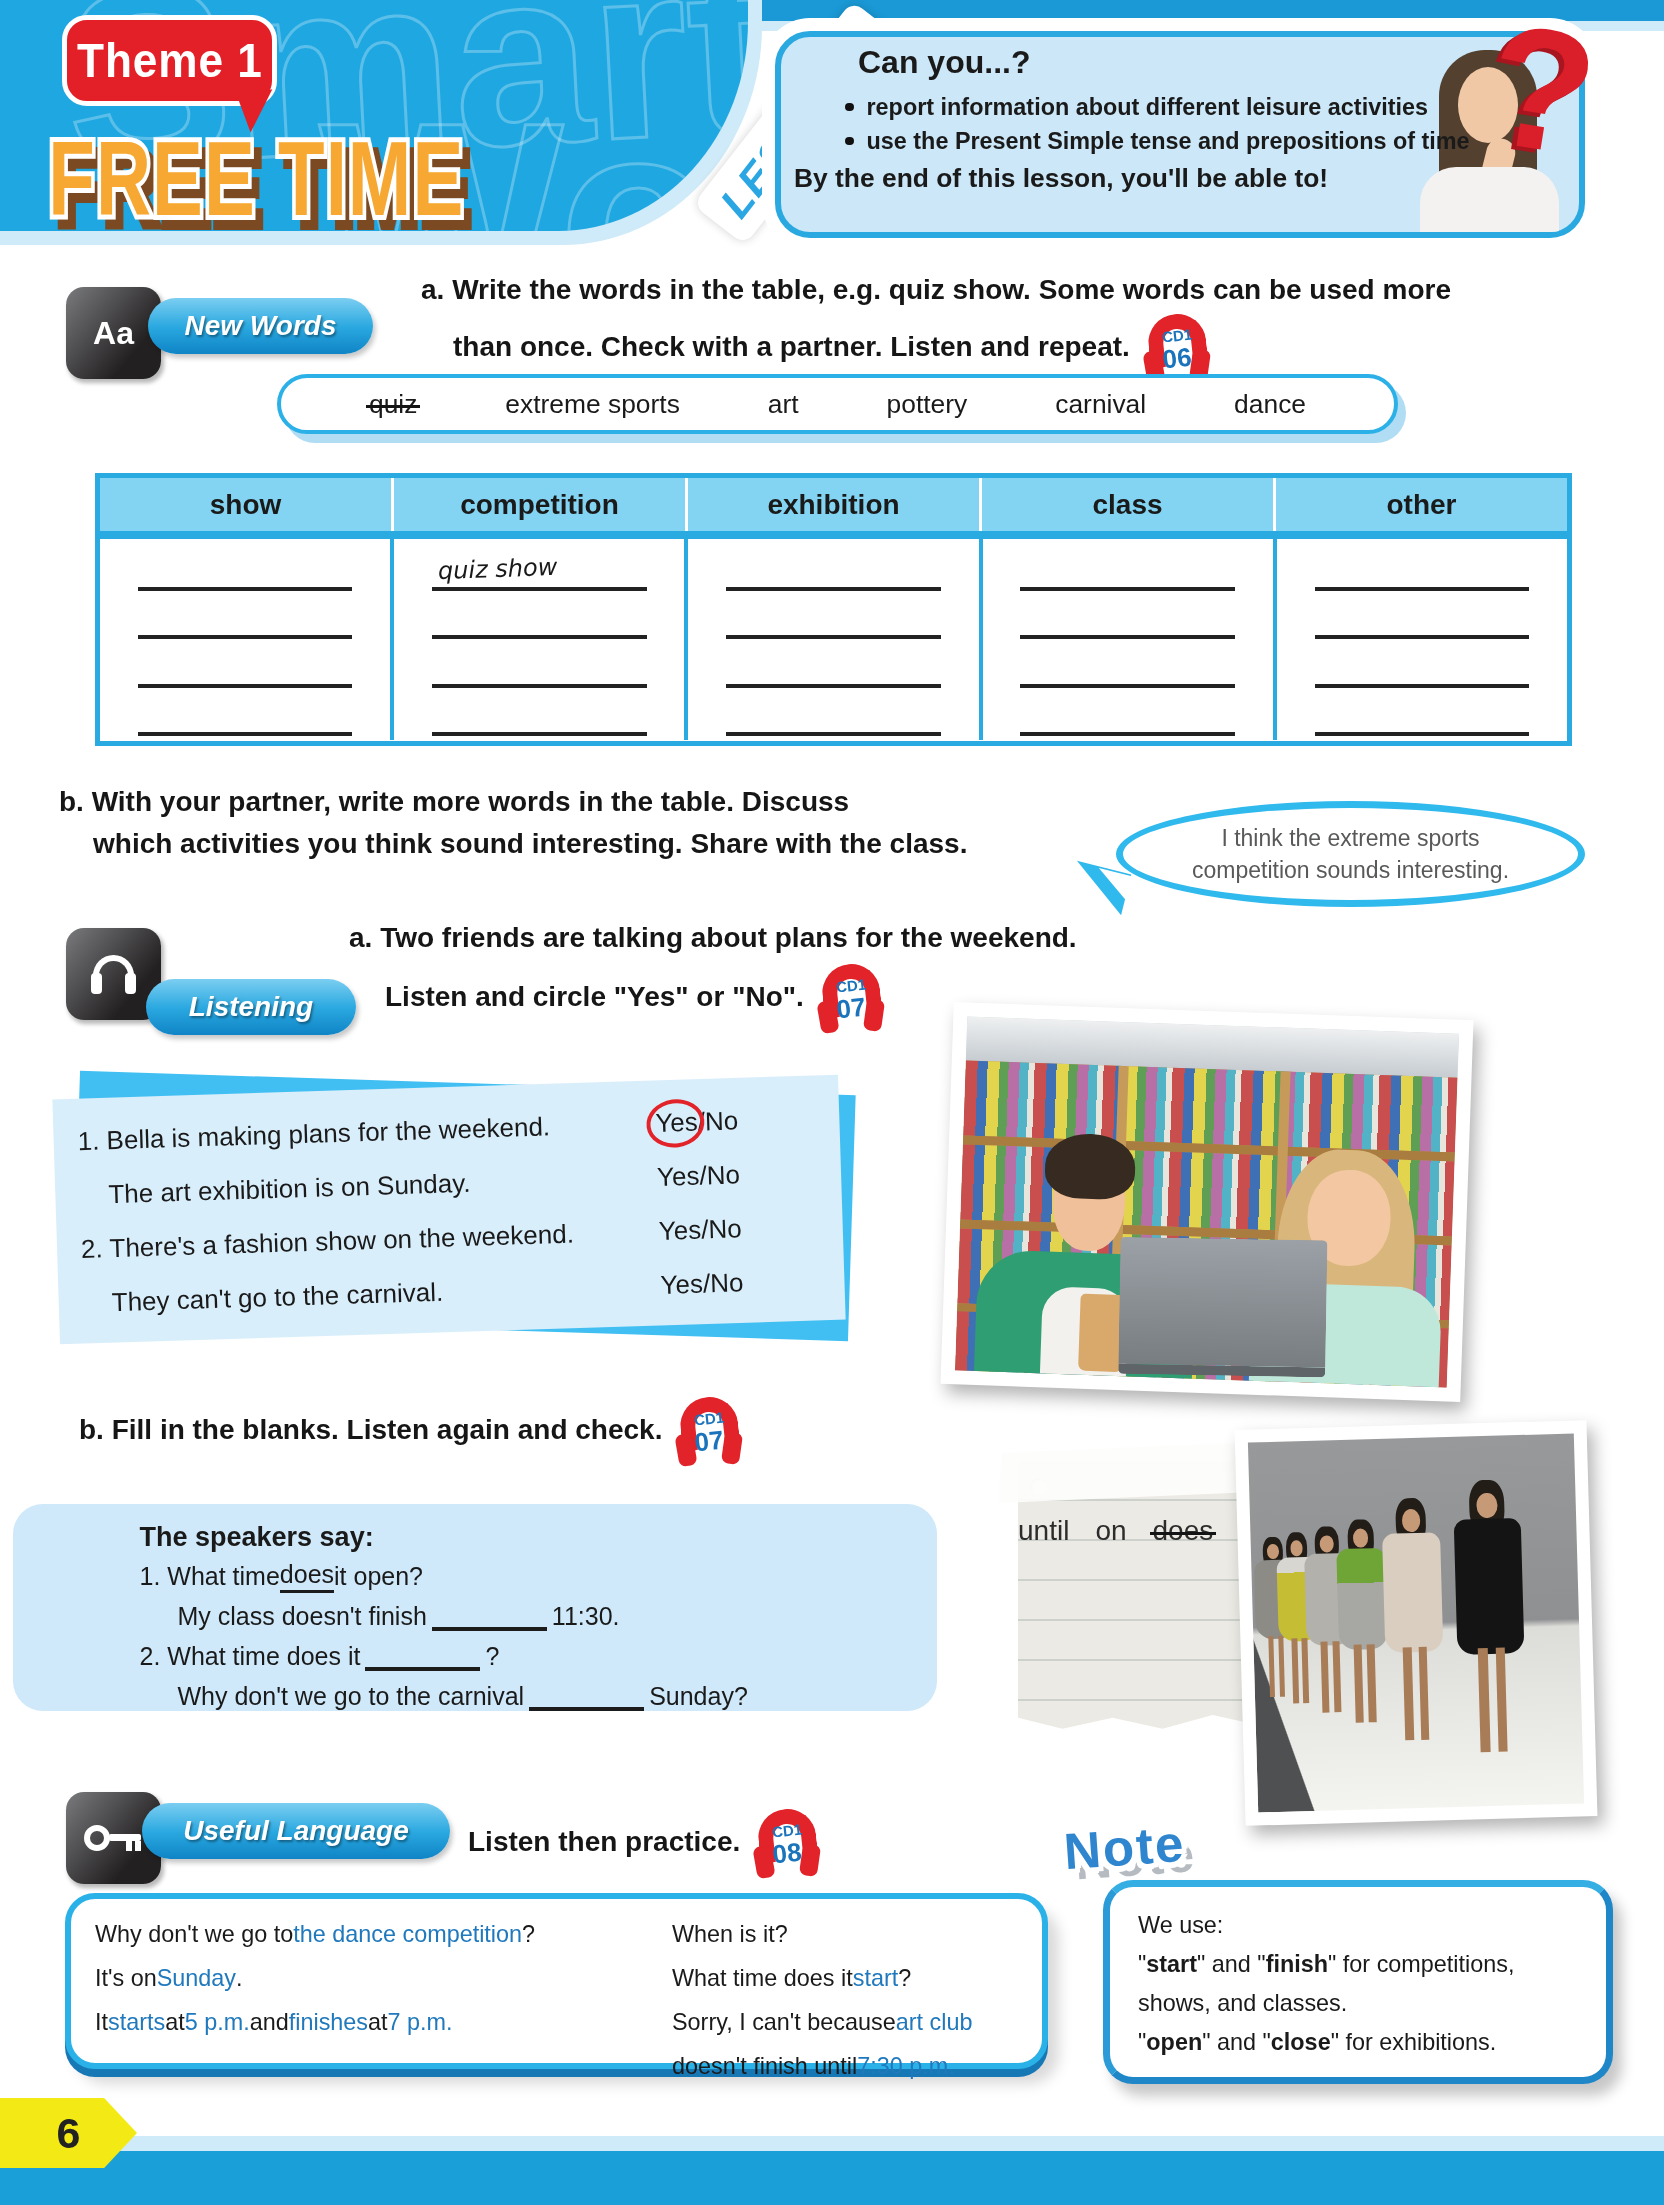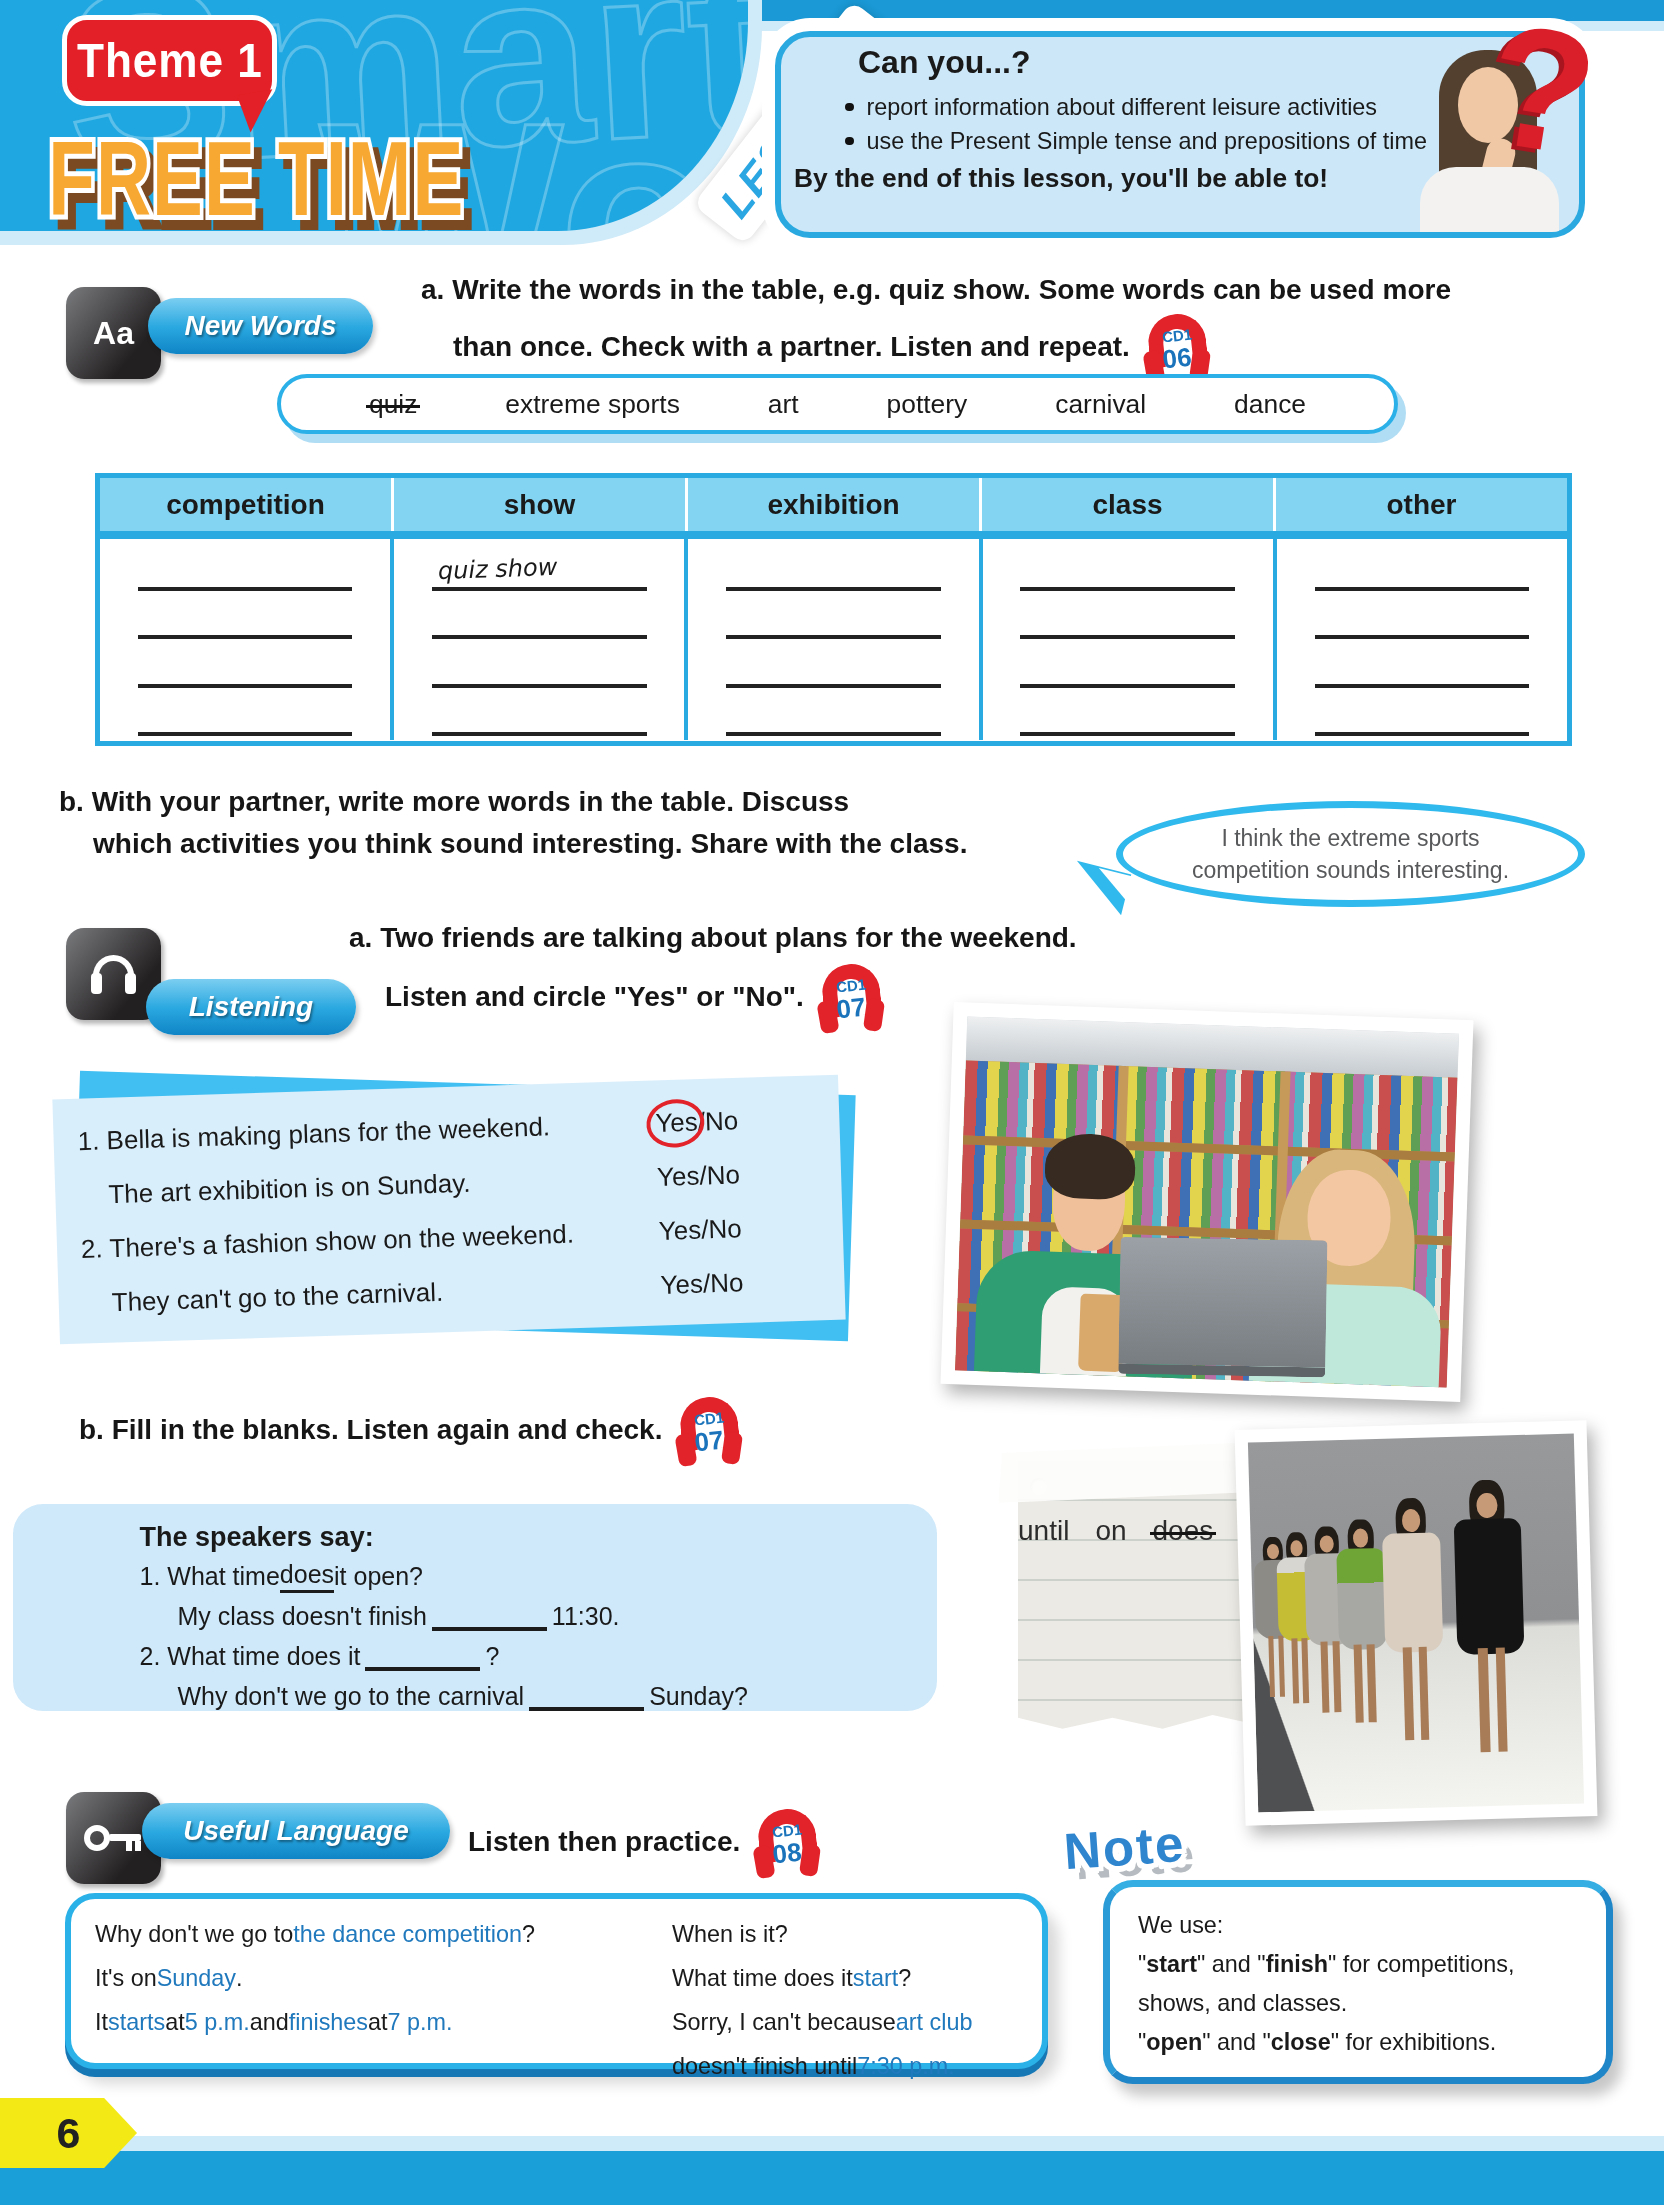--- a/index.html
+++ b/index.html
@@ -22,21 +22,21 @@
   #theme-text{font-size:48px;font-weight:900;color:#fff;transform:scaleX(.92);letter-spacing:1px}
   #freetime{left:44px;top:105px;overflow:visible}
   #lesson-tag{left:669px;top:90px;width:259px;height:66px;background:#fff;border-radius:13px;transform:rotate(-52deg);
          display:flex;align-items:center;justify-content:center;box-shadow:0 0 10px rgba(0,0,0,.18)}
   #lesson-tag span{font-size:43px;font-weight:900;font-style:italic;color:#2aa6e2;letter-spacing:1.5px}
   #canyou{left:775px;top:31px;width:798px;height:195px;background:#cbe7f8;border:6.5px solid #2aa9e0;border-radius:35px;
          box-shadow:0 0 0 13px #ffffff}
   #canyou-inner{position:absolute;left:0;top:0;right:0;bottom:0;overflow:hidden;border-radius:27.4px}
   #cy-head{left:77px;top:7px;font-size:32px;font-weight:bold}
   #canyou-bullets{left:64px;top:53px}
-  .cy-bullet{display:flex;align-items:center;height:34px;font-size:23.4px;font-weight:400}
+  .cy-bullet{display:flex;align-items:center;height:34px;font-size:23.4px;font-weight:700}
   .cy-dot{width:8.5px;height:8.5px;border-radius:50%;background:#111;margin-right:13px;flex:none}
   #cy-foot{left:13px;top:126px;font-size:26.4px;font-weight:bold}
   #cy-woman{position:absolute;right:7px;bottom:-4px;width:165px;height:186px}
   .w-hair{position:absolute;left:32px;top:0;width:98px;height:168px;background:#53402f;border-radius:46px 46px 30px 30px}
   .w-face{position:absolute;left:51px;top:17px;width:60px;height:76px;background:#f0c8a6;border-radius:50%}
   .w-arm{position:absolute;left:75px;bottom:34px;width:29px;height:64px;background:#f0c8a6;border-radius:15px;transform:rotate(14deg)}
   .w-body{position:absolute;left:13px;bottom:-6px;width:139px;height:75px;background:#f3f2f0;border-radius:36px 36px 0 0}
   #cy-q{left:1489px;top:3px;font-size:172px;font-weight:900;color:#da1f2a;transform:rotate(9deg);
         text-shadow:-5px 4px 0 #a8151f;z-index:6;line-height:1}
   
@@ -242,22 +242,22 @@
       <span class="strike">quiz</span>
       <span>extreme sports</span>
       <span>art</span>
       <span>pottery</span>
       <span>carnival</span>
       <span>dance</span>
     </div>
 
   <div class="abs" id="tbl">
     <div id="tbl-head">
+        <div class="th">show</div>
         <div class="th">competition</div>
-        <div class="th">show</div>
         <div class="th">exhibition</div>
         <div class="th">class</div>
         <div class="th">other</div>
       </div>
     <div id="tbl-sep"></div>
     <div id="tbl-body">
         <div class="tcol">
           <div class="bline" style="top: 48px;"></div>
           <div class="bline" style="top: 96px;"></div>
           <div class="bline" style="top: 145px;"></div>

